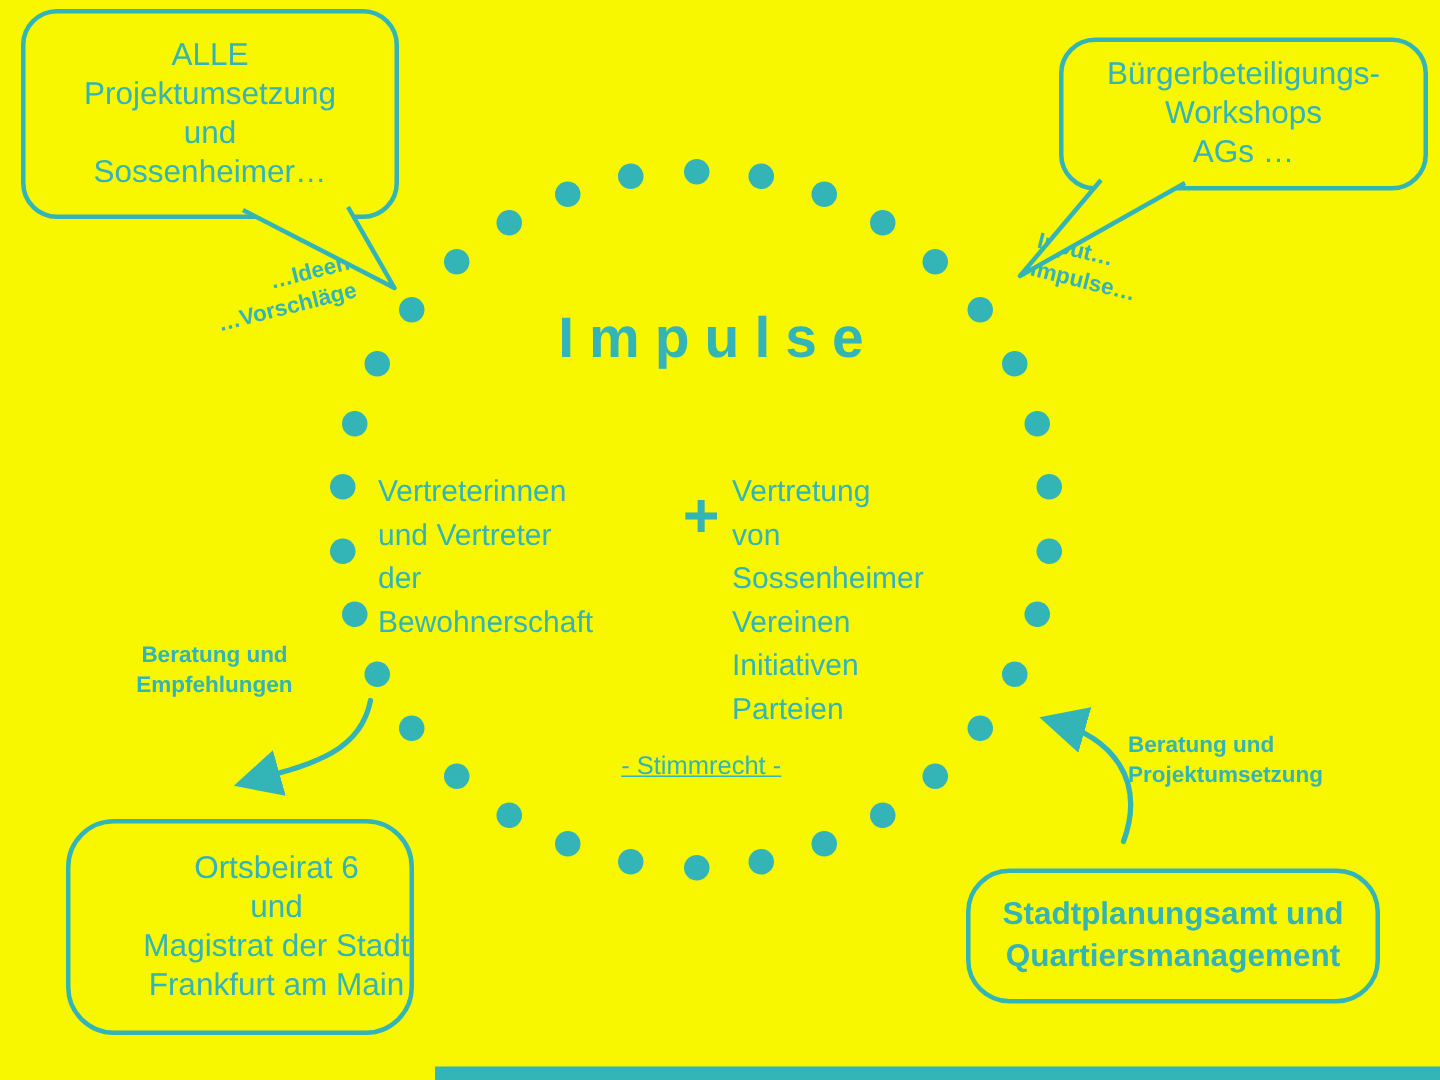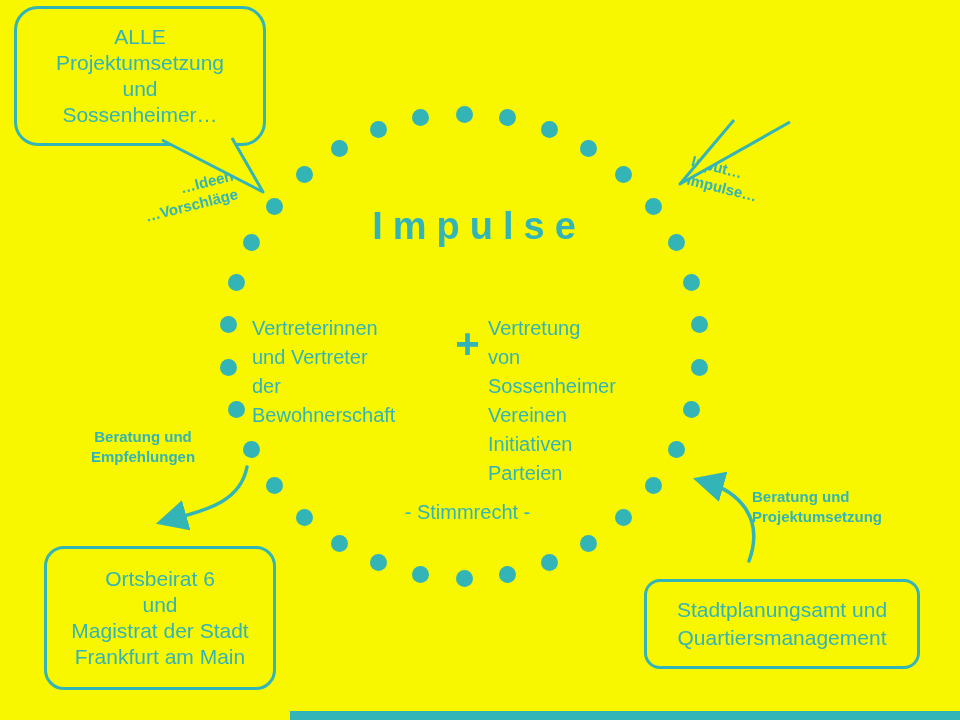--- a/index.html
+++ b/index.html
@@ -33,35 +33,35 @@
     position:absolute;font-size:20px;line-height:29px;text-align:left;
   }
   .left-col{left:252px;top:314px;width:210px;}
   .right-col{left:488px;top:314px;width:180px;}
   .plus{
     position:absolute;left:440px;top:320px;width:55px;text-align:center;
     font-size:42px;font-weight:bold;
   }
   .stimmrecht{
     position:absolute;left:375px;top:501px;width:185px;
-    text-align:center;font-size:20px;
+    text-align:center;font-size:17px;text-decoration:underline;
   }
 
   .bubble,.box{
     position:absolute;border:3px solid var(--teal);
     background:var(--background);
     border-radius:24px;
     display:flex;align-items:center;justify-content:center;
     box-sizing:border-box;
     text-align:center;font-size:21px;line-height:26px;
   }
   .bubble-tl{left:14px;top:6px;width:252px;height:140px;}
   .bubble-tr{left:706px;top:25px;width:246px;height:102px;}
-  .box-bl{left:44px;top:546px;width:232px;height:144px;border-radius:20px;}
-  .box-br{left:644px;top:579px;width:276px;height:90px;border-radius:16px;line-height:28px;}
+  .box-bl{left:44px;top:546px;width:232px;height:144px;border-radius:32px;justify-content:flex-end;}
+  .box-br{left:644px;top:579px;width:276px;height:90px;border-radius:29px;line-height:28px;font-weight:bold;}
 
   .small-label{
     position:absolute;font-size:15px;font-weight:bold;line-height:19px;
   }
   .label-ideas{
     left:115px;top:180px;width:122px;text-align:right;
     transform:rotate(-14deg);transform-origin:center;
   }
   .label-input{
     left:688px;top:164px;width:110px;text-align:left;
@@ -140,20 +140,25 @@
 Parteien</div>
   <div class="stimmrecht">- Stimmrecht -</div>
 
   <div class="bubble bubble-tl">
     <div class="pre">ALLE
 Projektumsetzung
 und
 Sossenheimer…</div>
   </div>
 
+  <div class="bubble bubble-tr">
+    <div class="pre">Bürgerbeteiligungs-
+Workshops
+AGs …</div>
+  </div>
 
   <div class="box box-bl">
     <div class="pre">Ortsbeirat 6
 und
 Magistrat der Stadt
 Frankfurt am Main</div>
   </div>
 
   <div class="box box-br">
     <div class="pre">Stadtplanungsamt und

